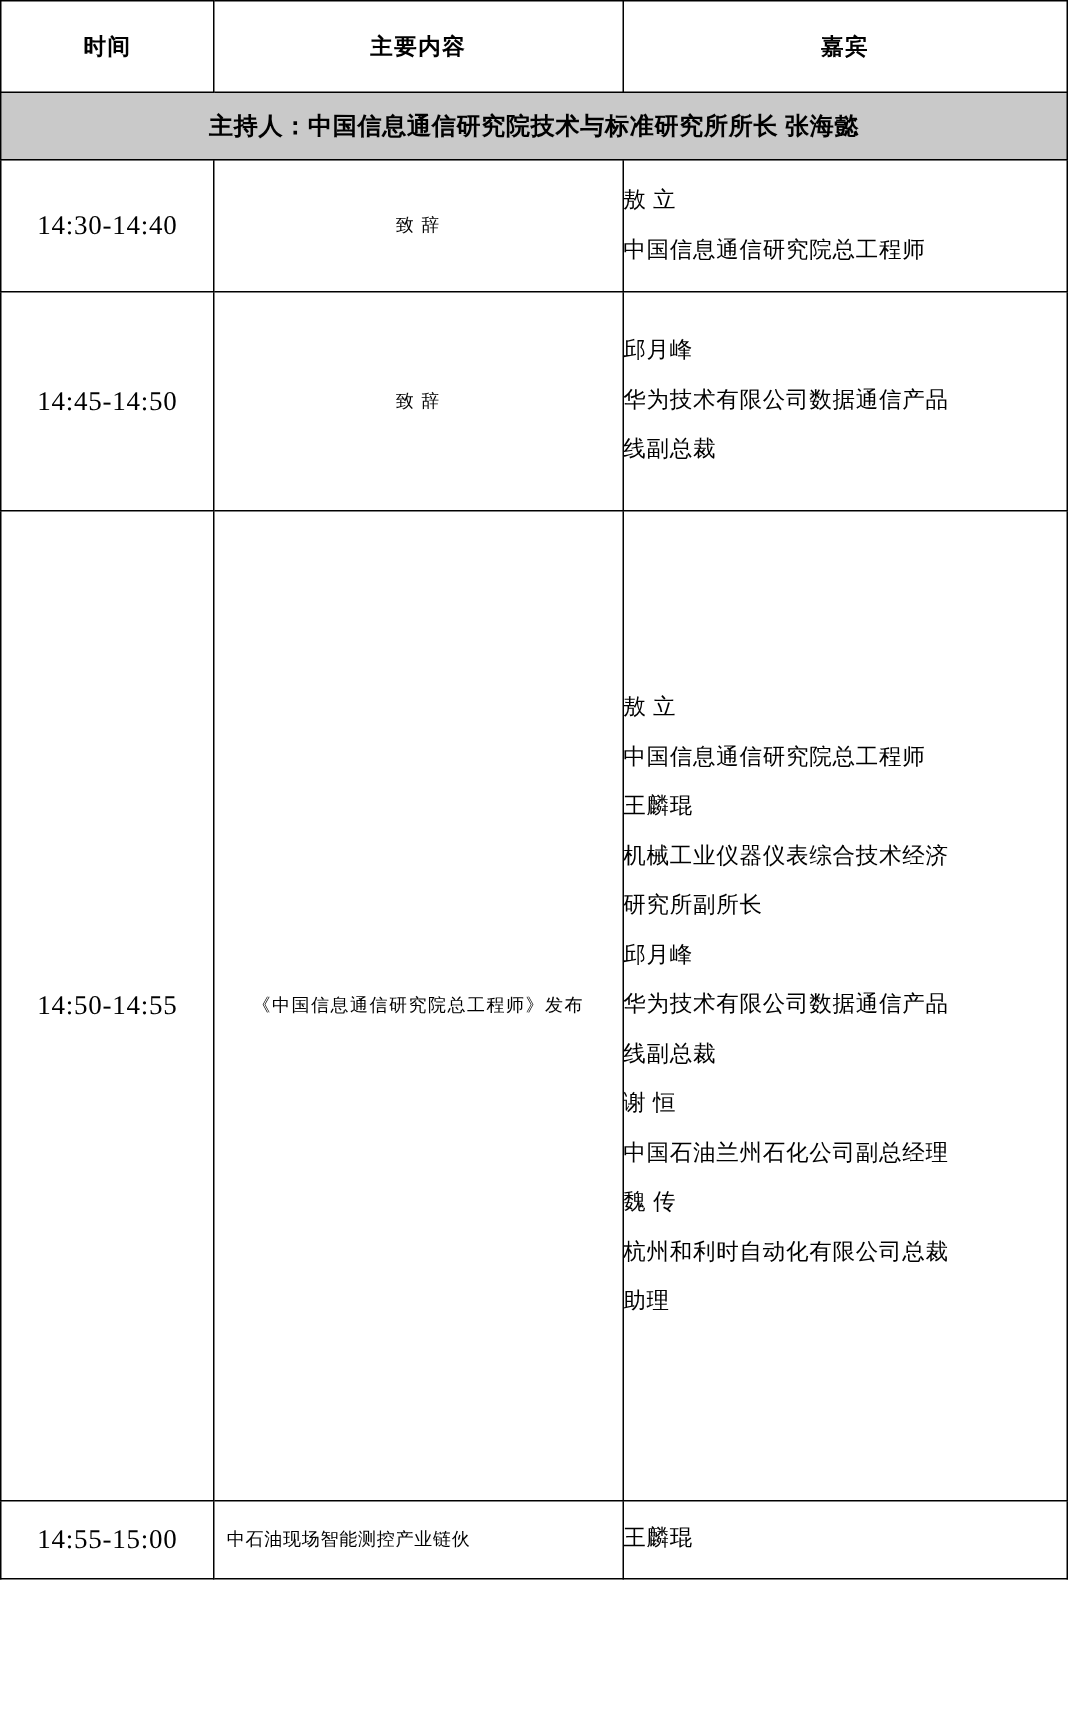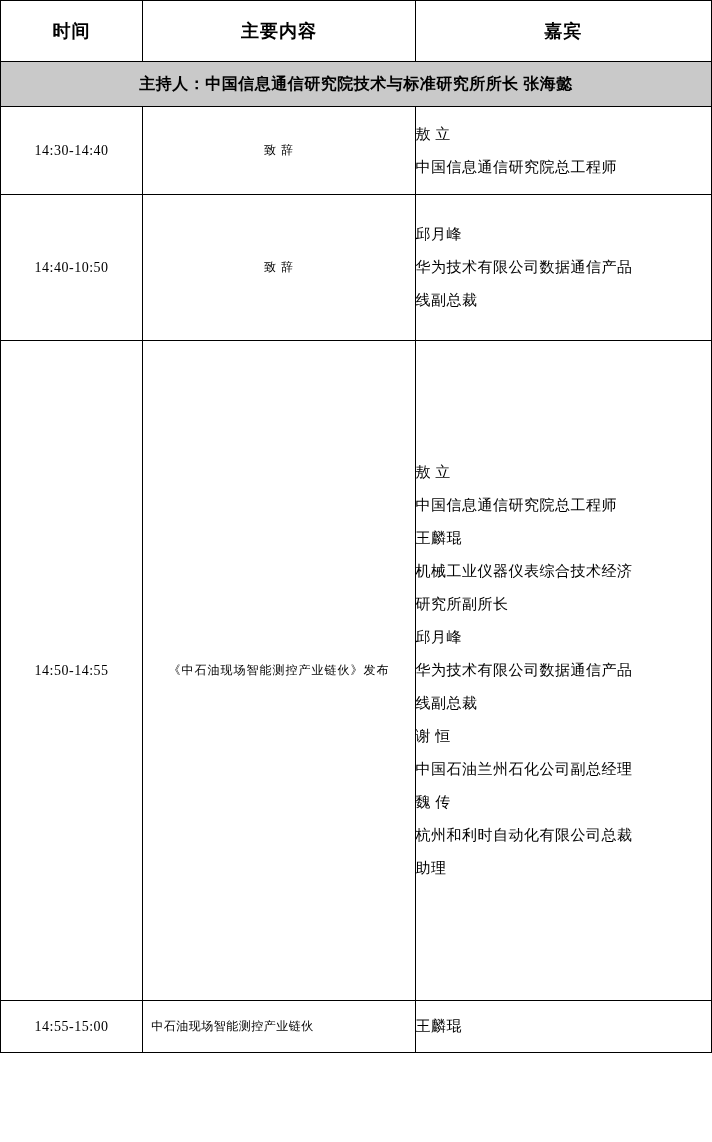--- a/index.html
+++ b/index.html
@@ -25,36 +25,36 @@
     vertical-align: middle;
     padding: 0;
   }
   col.col-time { width: 142px; }
   col.col-content { width: 272px; }
   col.col-guest { width: 296px; }
 
   .header-cell {
     text-align: center;
     font-weight: bold;
-    font-size: 18px;
+    font-size: 15px;
     height: 60px;
     letter-spacing: 1px;
   }
   .section-row td {
     background: #c9c9c9;
     text-align: center;
     font-weight: bold;
     font-size: 16px;
     height: 44px;
     letter-spacing: 0.5px;
     margin-top: 41px;
   }
   .time-cell {
     text-align: center;
-    font-size: 14px;
+    font-size: 18px;
     letter-spacing: 0.5px;
   }
   .content-cell {
     text-align: center;
     font-size: 12px;
     line-height: 1.8;
     padding: 4px 6px;
     letter-spacing: 1px;
   }
   .guest-cell {
@@ -105,33 +105,33 @@
     <tr class="row-speech">
       <td class="time-cell">14:30-14:40</td>
       <td class="content-cell">致    辞</td>
       <td class="guest-cell">
         <span class="line">敖  立</span>
         <span class="line">中国信息通信研究院总工程师</span>
       </td>
     </tr>
 
     <tr class="row-speech2">
-      <td class="time-cell">14:40-10:50</td>
+      <td class="time-cell">14:45-14:50</td>
       <td class="content-cell">致    辞</td>
       <td class="guest-cell">
         <span class="line">邱月峰</span>
         <span class="line">华为技术有限公司数据通信产品</span>
         <span class="line">线副总裁</span>
       </td>
     </tr>
 
 
     <tr class="row-big">
       <td class="time-cell">14:50-14:55</td>
-      <td class="content-cell">《中石油现场智能测控产业链伙》发布</td>
+      <td class="content-cell">《中国信息通信研究院总工程师》发布</td>
       <td class="guest-cell">
         <span class="line">敖  立</span>
         <span class="line">中国信息通信研究院总工程师</span>
         <span class="line">王麟琨</span>
         <span class="line">机械工业仪器仪表综合技术经济</span>
         <span class="line">研究所副所长</span>
         <span class="line">邱月峰</span>
         <span class="line">华为技术有限公司数据通信产品</span>
         <span class="line">线副总裁</span>
         <span class="line">谢  恒</span>

